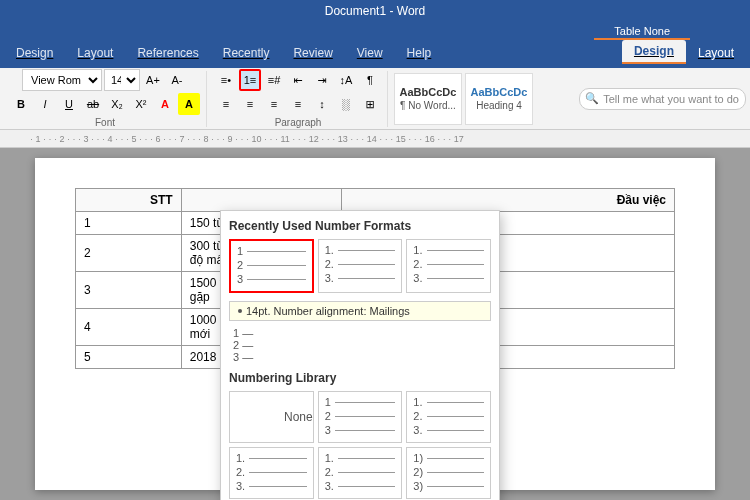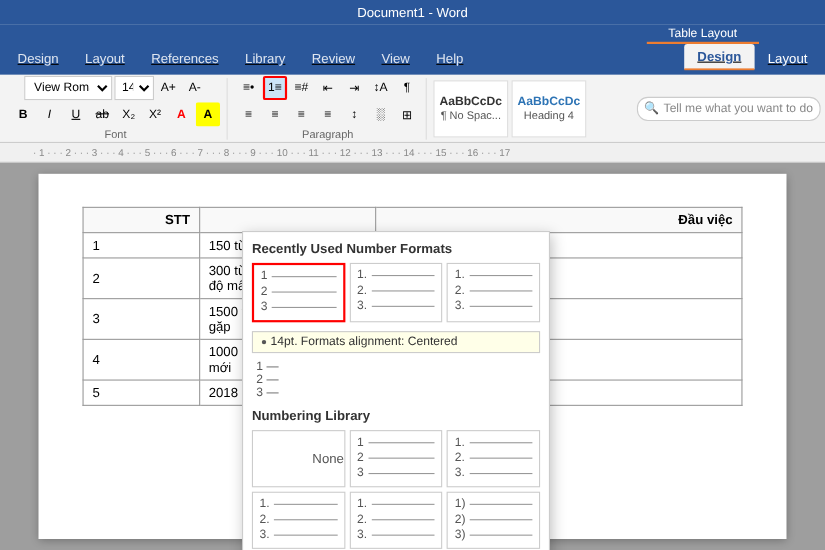--- a/index.html
+++ b/index.html
@@ -248,28 +248,28 @@
 </head>
 <body>
 
 <div class="title-bar">
   <span>Document1 - Word</span>
 </div>
 
 <div style="display:flex; background:#2b579a; height:46px; flex-direction:column;">
 
   <div style="display:flex; justify-content:flex-end; padding-right:60px; padding-top:2px;">
-    <span style="color:white; font-size:11px; border-bottom:2px solid #ed7d31; padding:1px 20px;">Table Layout</span>
+    <span style="color:white; font-size:11px; border-bottom:2px solid #ed7d31; padding:1px 20px;">Table None</span>
   </div>
 
   <div style="display:flex; align-items:flex-end; padding: 0 4px; text-decoration: underline;">
     <div class="ribbon-tab">Design</div>
     <div class="ribbon-tab">Layout</div>
     <div class="ribbon-tab">References</div>
-    <div class="ribbon-tab">Library</div>
+    <div class="ribbon-tab">Recently</div>
     <div class="ribbon-tab">Review</div>
     <div class="ribbon-tab">View</div>
     <div class="ribbon-tab">Help</div>
     <div style="flex:1;"></div>
     <div class="ribbon-tab active-design" style="background:#f3f3f3; color:#2b579a; font-weight:600; border-bottom:2px solid #ed7d31;">Design</div>
     <div class="ribbon-tab" style="color:white;">Layout</div>
   </div>
 </div>
 
 <div class="ribbon">
@@ -316,21 +316,21 @@
       <button class="ribbon-btn">↕</button>
       <button class="ribbon-btn" style="background:#yellow;">░</button>
       <button class="ribbon-btn">⊞</button>
     </div>
     <span class="ribbon-section-label">Paragraph</span>
   </div>
 
   <div class="styles-section">
     <div class="style-item">
       <span class="style-preview" style="font-size:11px; color:#333;">AaBbCcDc</span>
-      <span class="style-label">¶ No Spac...</span>
+      <span class="style-label">¶ No Word...</span>
     </div>
     <div class="style-item">
       <span class="style-preview" style="font-size:11px; color:#2e74b5; font-weight:bold;">AaBbCcDc</span>
       <span class="style-label">Heading 4</span>
     </div>
 
   </div>
 
   <div class="tell-me">
     <span>🔍</span>
@@ -428,21 +428,21 @@
           </div>
         <div class="line">
             <span>3.</span>
             <div class="line-bar"></div>
           </div>
       </div>
     </div>
 
     <div class="tooltip-bar">
       <div class="tooltip-bar-dot"></div>
-      <span>14pt. Formats alignment: Centered</span>
+      <span>14pt. Number alignment: Mailings</span>
     </div>
 
     <div style="display:flex; gap:4px; margin-bottom:8px; font-size:11px; color:#555; padding:0 4px;">
       <div>
         <div>1 —</div>
         <div>2 —</div>
         <div>3 —</div>
       </div>
     </div>
 

